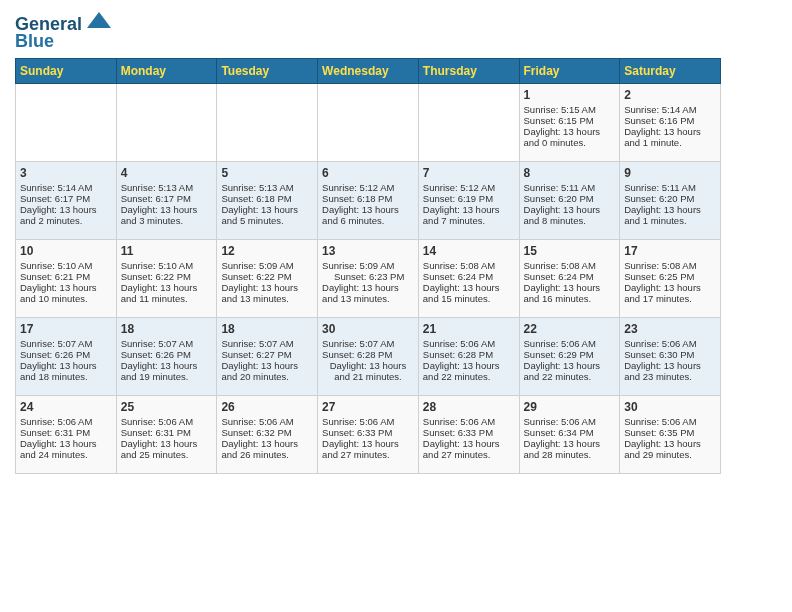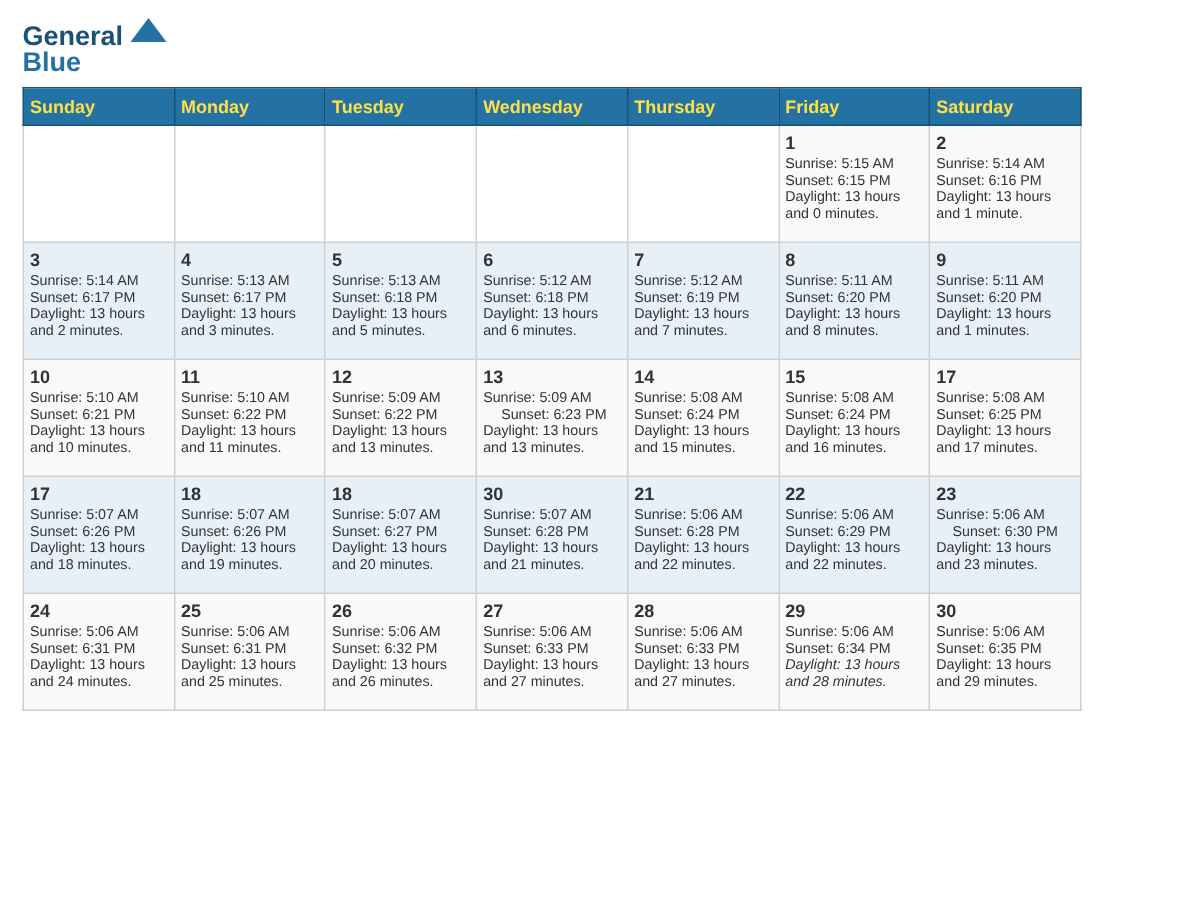--- a/index.html
+++ b/index.html
@@ -237,38 +237,38 @@
           <td>
             <span class="day-num">18</span>
             <span style="display: block;">Sunrise: 5:07 AM</span>
             <span style="display: block;">Sunset: 6:27 PM</span>
             <span style="display: block;">Daylight: 13 hours and 20 minutes.</span>
           </td>
           <td>
             <span class="day-num">30</span>
             <span style="display: block;">Sunrise: 5:07 AM</span>
             <span style="display: block;">Sunset: 6:28 PM</span>
-            <span style="display: block;">Daylight: 13 hours and 21 minutes.</span>
+            <span style="display: block; text-align: center;">Daylight: 13 hours and 21 minutes.</span>
           </td>
           <td>
             <span class="day-num">21</span>
             <span style="display: block;">Sunrise: 5:06 AM</span>
             <span style="display: block;">Sunset: 6:28 PM</span>
             <span style="display: block;">Daylight: 13 hours and 22 minutes.</span>
           </td>
           <td>
             <span class="day-num">22</span>
             <span style="display: block;">Sunrise: 5:06 AM</span>
             <span style="display: block;">Sunset: 6:29 PM</span>
             <span style="display: block;">Daylight: 13 hours and 22 minutes.</span>
           </td>
           <td>
             <span class="day-num">23</span>
             <span style="display: block;">Sunrise: 5:06 AM</span>
-            <span style="display: block; text-align: center;">Sunset: 6:30 PM</span>
+            <span style="display: block;">Sunset: 6:30 PM</span>
             <span style="display: block;">Daylight: 13 hours and 23 minutes.</span>
           </td>
         </tr>
         <tr>
           <td>
             <span class="day-num">24</span>
             <span style="display: block;">Sunrise: 5:06 AM</span>
             <span style="display: block;">Sunset: 6:31 PM</span>
             <span style="display: block;">Daylight: 13 hours and 24 minutes.</span>
           </td>
@@ -293,21 +293,21 @@
           <td>
             <span class="day-num">28</span>
             <span style="display: block;">Sunrise: 5:06 AM</span>
             <span style="display: block;">Sunset: 6:33 PM</span>
             <span style="display: block;">Daylight: 13 hours and 27 minutes.</span>
           </td>
           <td>
             <span class="day-num">29</span>
             <span style="display: block;">Sunrise: 5:06 AM</span>
             <span style="display: block;">Sunset: 6:34 PM</span>
-            <span style="display: block; font-style: italic;">Daylight: 13 hours and 28 minutes.</span>
+            <span style="display: block;">Daylight: 13 hours and 28 minutes.</span>
           </td>
           <td>
             <span class="day-num">30</span>
             <span style="display: block;">Sunrise: 5:06 AM</span>
             <span style="display: block;">Sunset: 6:35 PM</span>
             <span style="display: block;">Daylight: 13 hours and 29 minutes.</span>
           </td>
         </tr>
       </tbody>
   </table>

